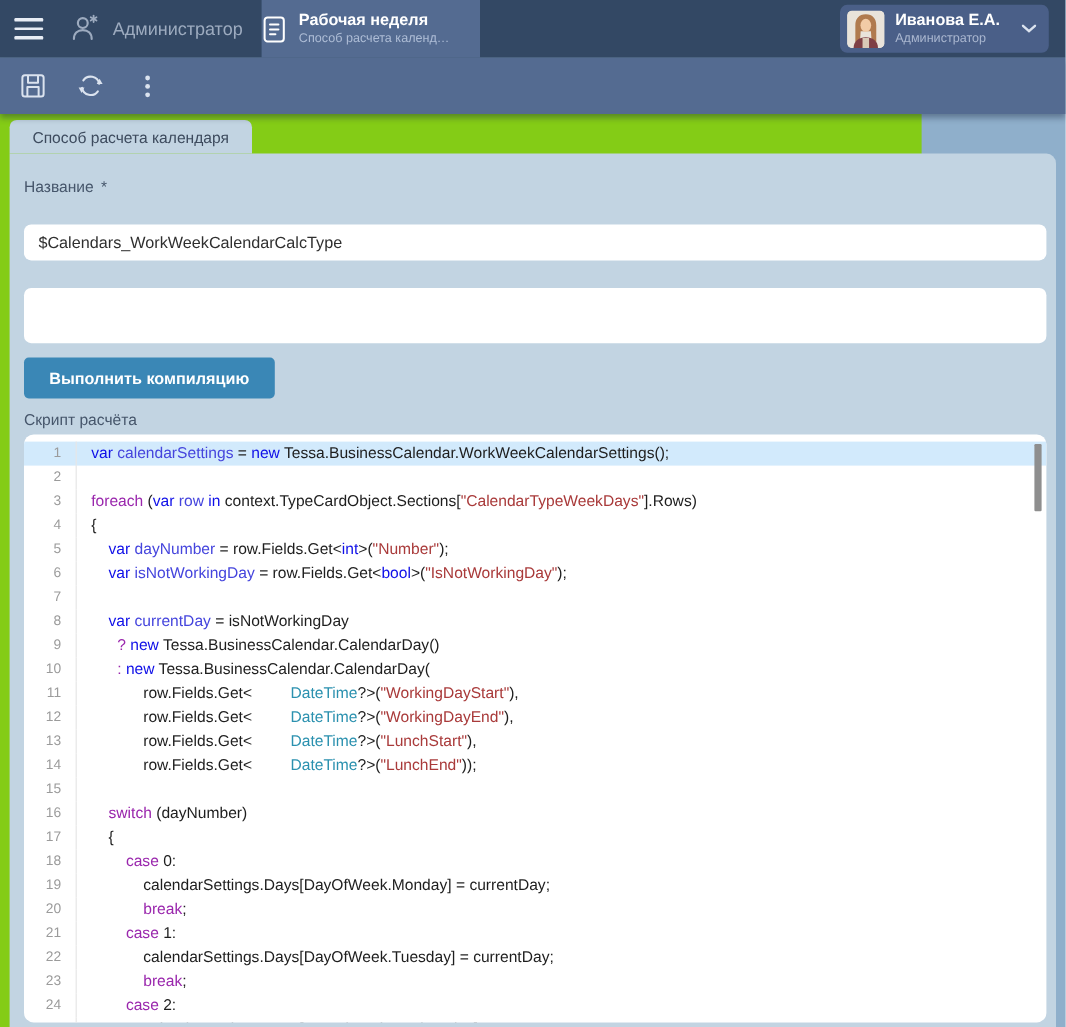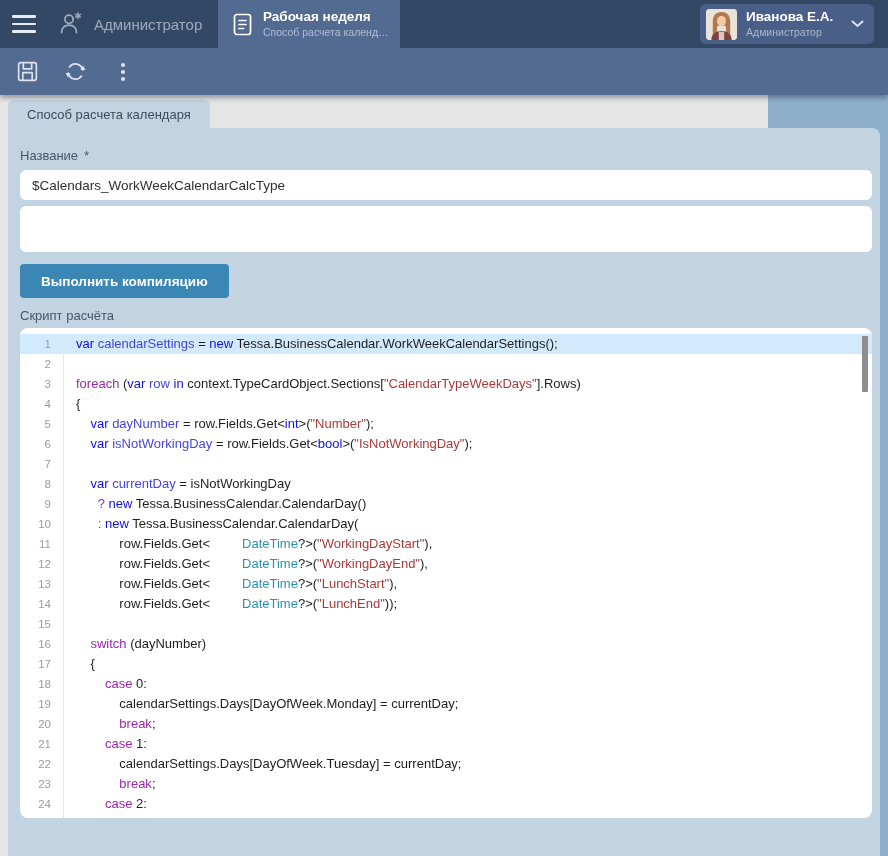--- a/index.html
+++ b/index.html
@@ -5,44 +5,44 @@
   * { margin:0; padding:0; box-sizing:border-box; }
   html,body { width:888px; height:856px; overflow:hidden; font-family:"Liberation Sans",sans-serif; }
   body { position:relative; background:#8fafcb; }
 
   
   .topbar { position:absolute; left:0; top:0; width:888px; height:48px; background:#334864; z-index:5; }
   .hamburger { position:absolute; left:12px; top:13px; width:26px; height:22px; display:flex; flex-direction:column; justify-content:space-between; padding:2px 0; cursor:pointer; }
   .hamburger span { display:block; width:24px; height:2.6px; background:#e8edf5; border-radius:1px; }
   .admin-item { position:absolute; left:58px; top:0; height:48px; display:flex; align-items:center; gap:10px; cursor:pointer; }
   .admin-item .label { color:#9dabbf; font-size:15px; font-weight:500; }
-  .active-tab { position:absolute; left:218px; top:0; width:182px; height:48px; background:#546b91; display:flex; align-items:center; gap:10px; padding-left:14px; cursor:pointer; }
+  .active-tab { position:absolute; left:218px; top:0; width:182px; height:48px; background:#546b91; display:flex; align-items:center; gap:10px; cursor:pointer; }
   .active-tab .tcol { display:flex; flex-direction:column; line-height:1.25; white-space:nowrap; }
   .active-tab .title { color:#ffffff; font-size:13.5px; font-weight:700; }
   .active-tab .subtitle { color:#aebdd6; font-size:10.5px; }
   .user-badge { position:absolute; left:700px; top:4px; width:174px; height:40px; background:#4a5f88; border-radius:6px; display:flex; align-items:center; padding:0 10px 0 6px; gap:9px; cursor:pointer; }
   .avatar { width:31px; height:31px; border-radius:4px; overflow:hidden; flex:0 0 31px; background:#e9e3da; }
   .user-col { display:flex; flex-direction:column; line-height:1.25; flex:1; white-space:nowrap; }
   .user-name { color:#ffffff; font-size:13.5px; font-weight:700; }
   .user-role { color:#a9b6cf; font-size:10.5px; }
 
   
   .toolbar { position:absolute; left:0; top:48px; width:888px; height:47px; background:#546b91; display:flex; align-items:center; gap:10px; padding-left:8px; box-shadow:0 3px 5px rgba(24,38,62,.40); z-index:4; }
   .tool-btn { width:38px; height:38px; display:flex; align-items:center; justify-content:center; cursor:pointer; border-radius:4px; }
   .kebab { display:flex; flex-direction:column; gap:3px; }
   .kebab i { width:4px; height:4px; border-radius:50%; background:#dbe3ef; }
 
   
-  .page { position:absolute; left:0; top:95px; width:768px; height:761px; background:#e5e5e5; }
+  .page { position:absolute; left:0; top:95px; width:768px; height:761px; background:#84cc16; }
   .content-tab { position:absolute; left:8px; top:5px; height:28px; padding:0 19px; background:#c2d4e2; border-radius:6px 6px 0 0; display:flex; align-items:center; font-size:13px; color:#3d4b5e; cursor:pointer; white-space:nowrap; }
   .panel { position:absolute; left:8px; top:33px; width:872px; height:728px; background:#c2d4e2; border-radius:0 8px 0 0; padding:20px 8px 0 12px; }
 
   .field-label { font-size:13px; color:#46566b; height:16px; line-height:16px; }
   .req { margin-left:6px; color:#46566b; }
-  .text-input { margin-top:6px; width:100%; height:30px; border:none; outline:none; border-radius:6px; background:#ffffff; padding:0 12px; font-size:13.5px; color:#2f2f2f; font-family:"Liberation Sans",sans-serif; display:block; }
+  .text-input { margin-top:23px; width:100%; height:30px; border:none; outline:none; border-radius:6px; background:#ffffff; padding:0 12px; font-size:13.5px; color:#2f2f2f; font-family:"Liberation Sans",sans-serif; display:block; }
   textarea.text-input { height:46px; resize:none; padding-top:7px; }
   .mt12 { margin-top:12px; }
   .compile-btn { margin-top:12px; height:34px; padding:0 21px; background:#3a87b6; border:none; border-radius:4px; color:#ffffff; font-size:13.5px; font-weight:700; font-family:"Liberation Sans",sans-serif; cursor:pointer; display:inline-block; }
   .script-label { margin-top:10px; }
 
   
   .editor { position:relative; margin-top:4px; width:852px; height:490px; background:#ffffff; border-radius:8px; overflow:hidden; padding-top:6px; }
   .code-row { display:flex; height:20px; line-height:20px; white-space:pre; }
   .code-row.current { background:#d2eafc; }
   .gutter-num { flex:0 0 44px; text-align:right; padding-right:12px; font-size:11.5px; color:#9b9b9b; border-right:1px solid #e6e6e6; }

